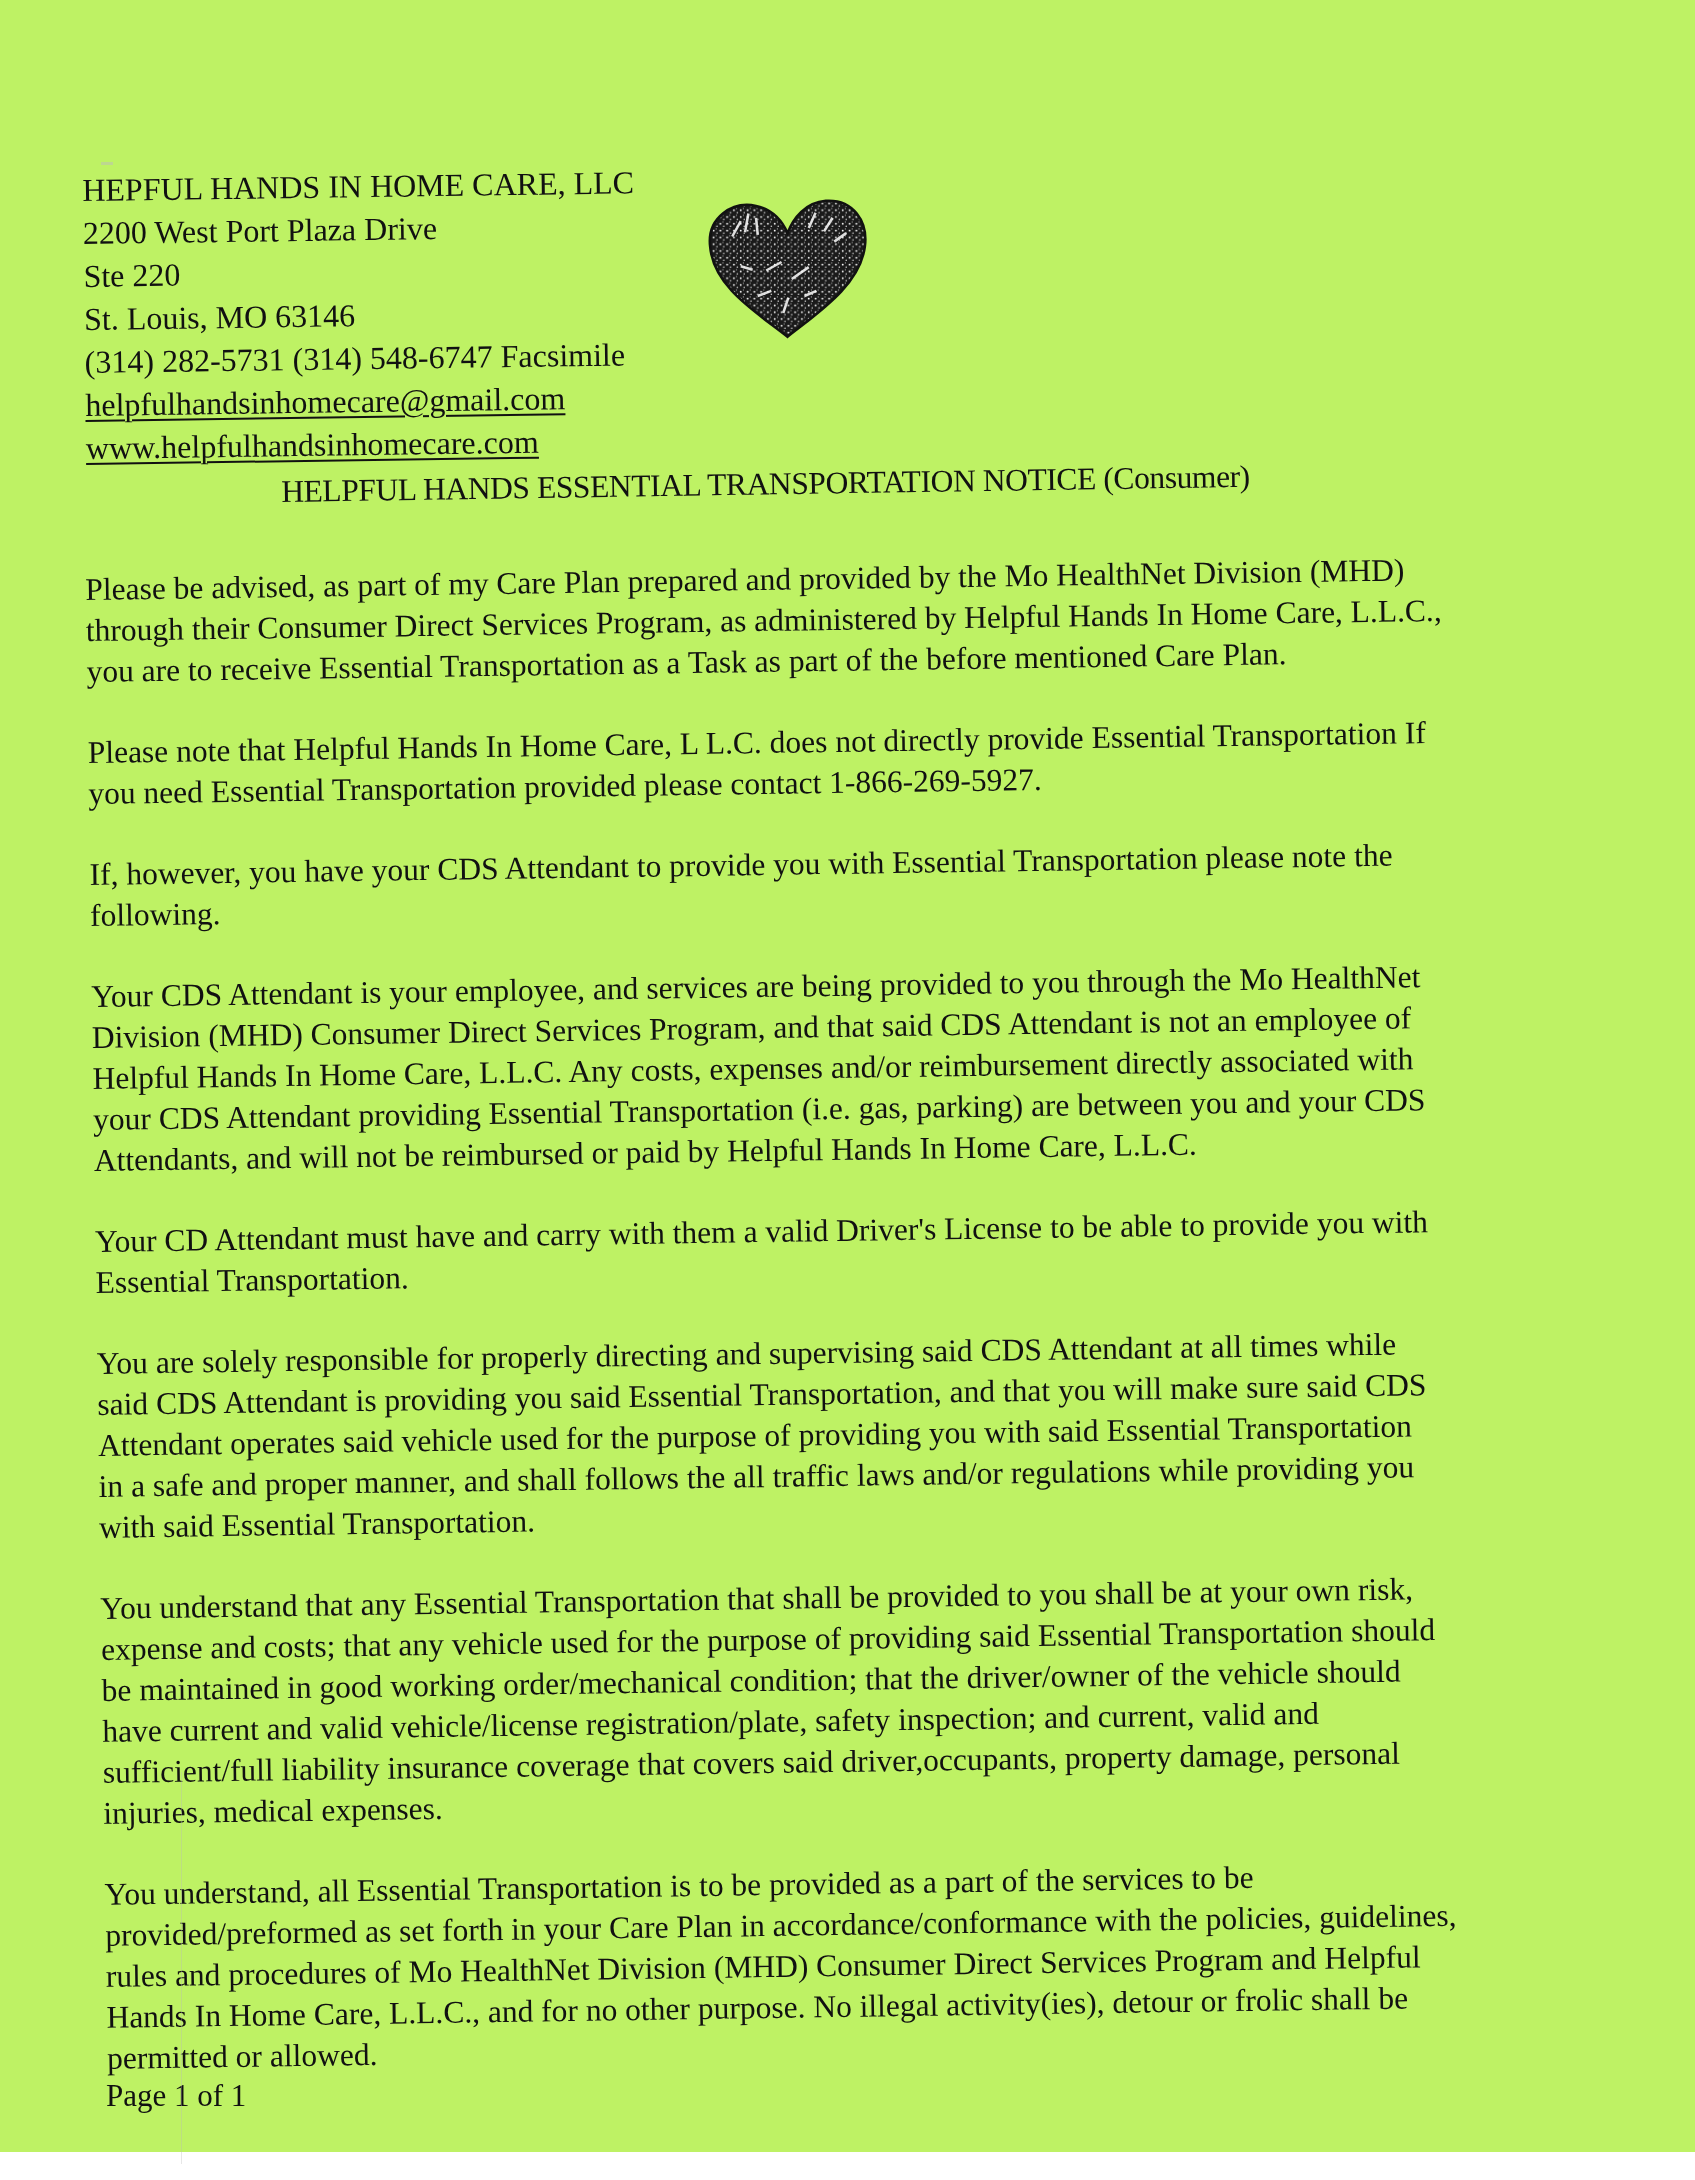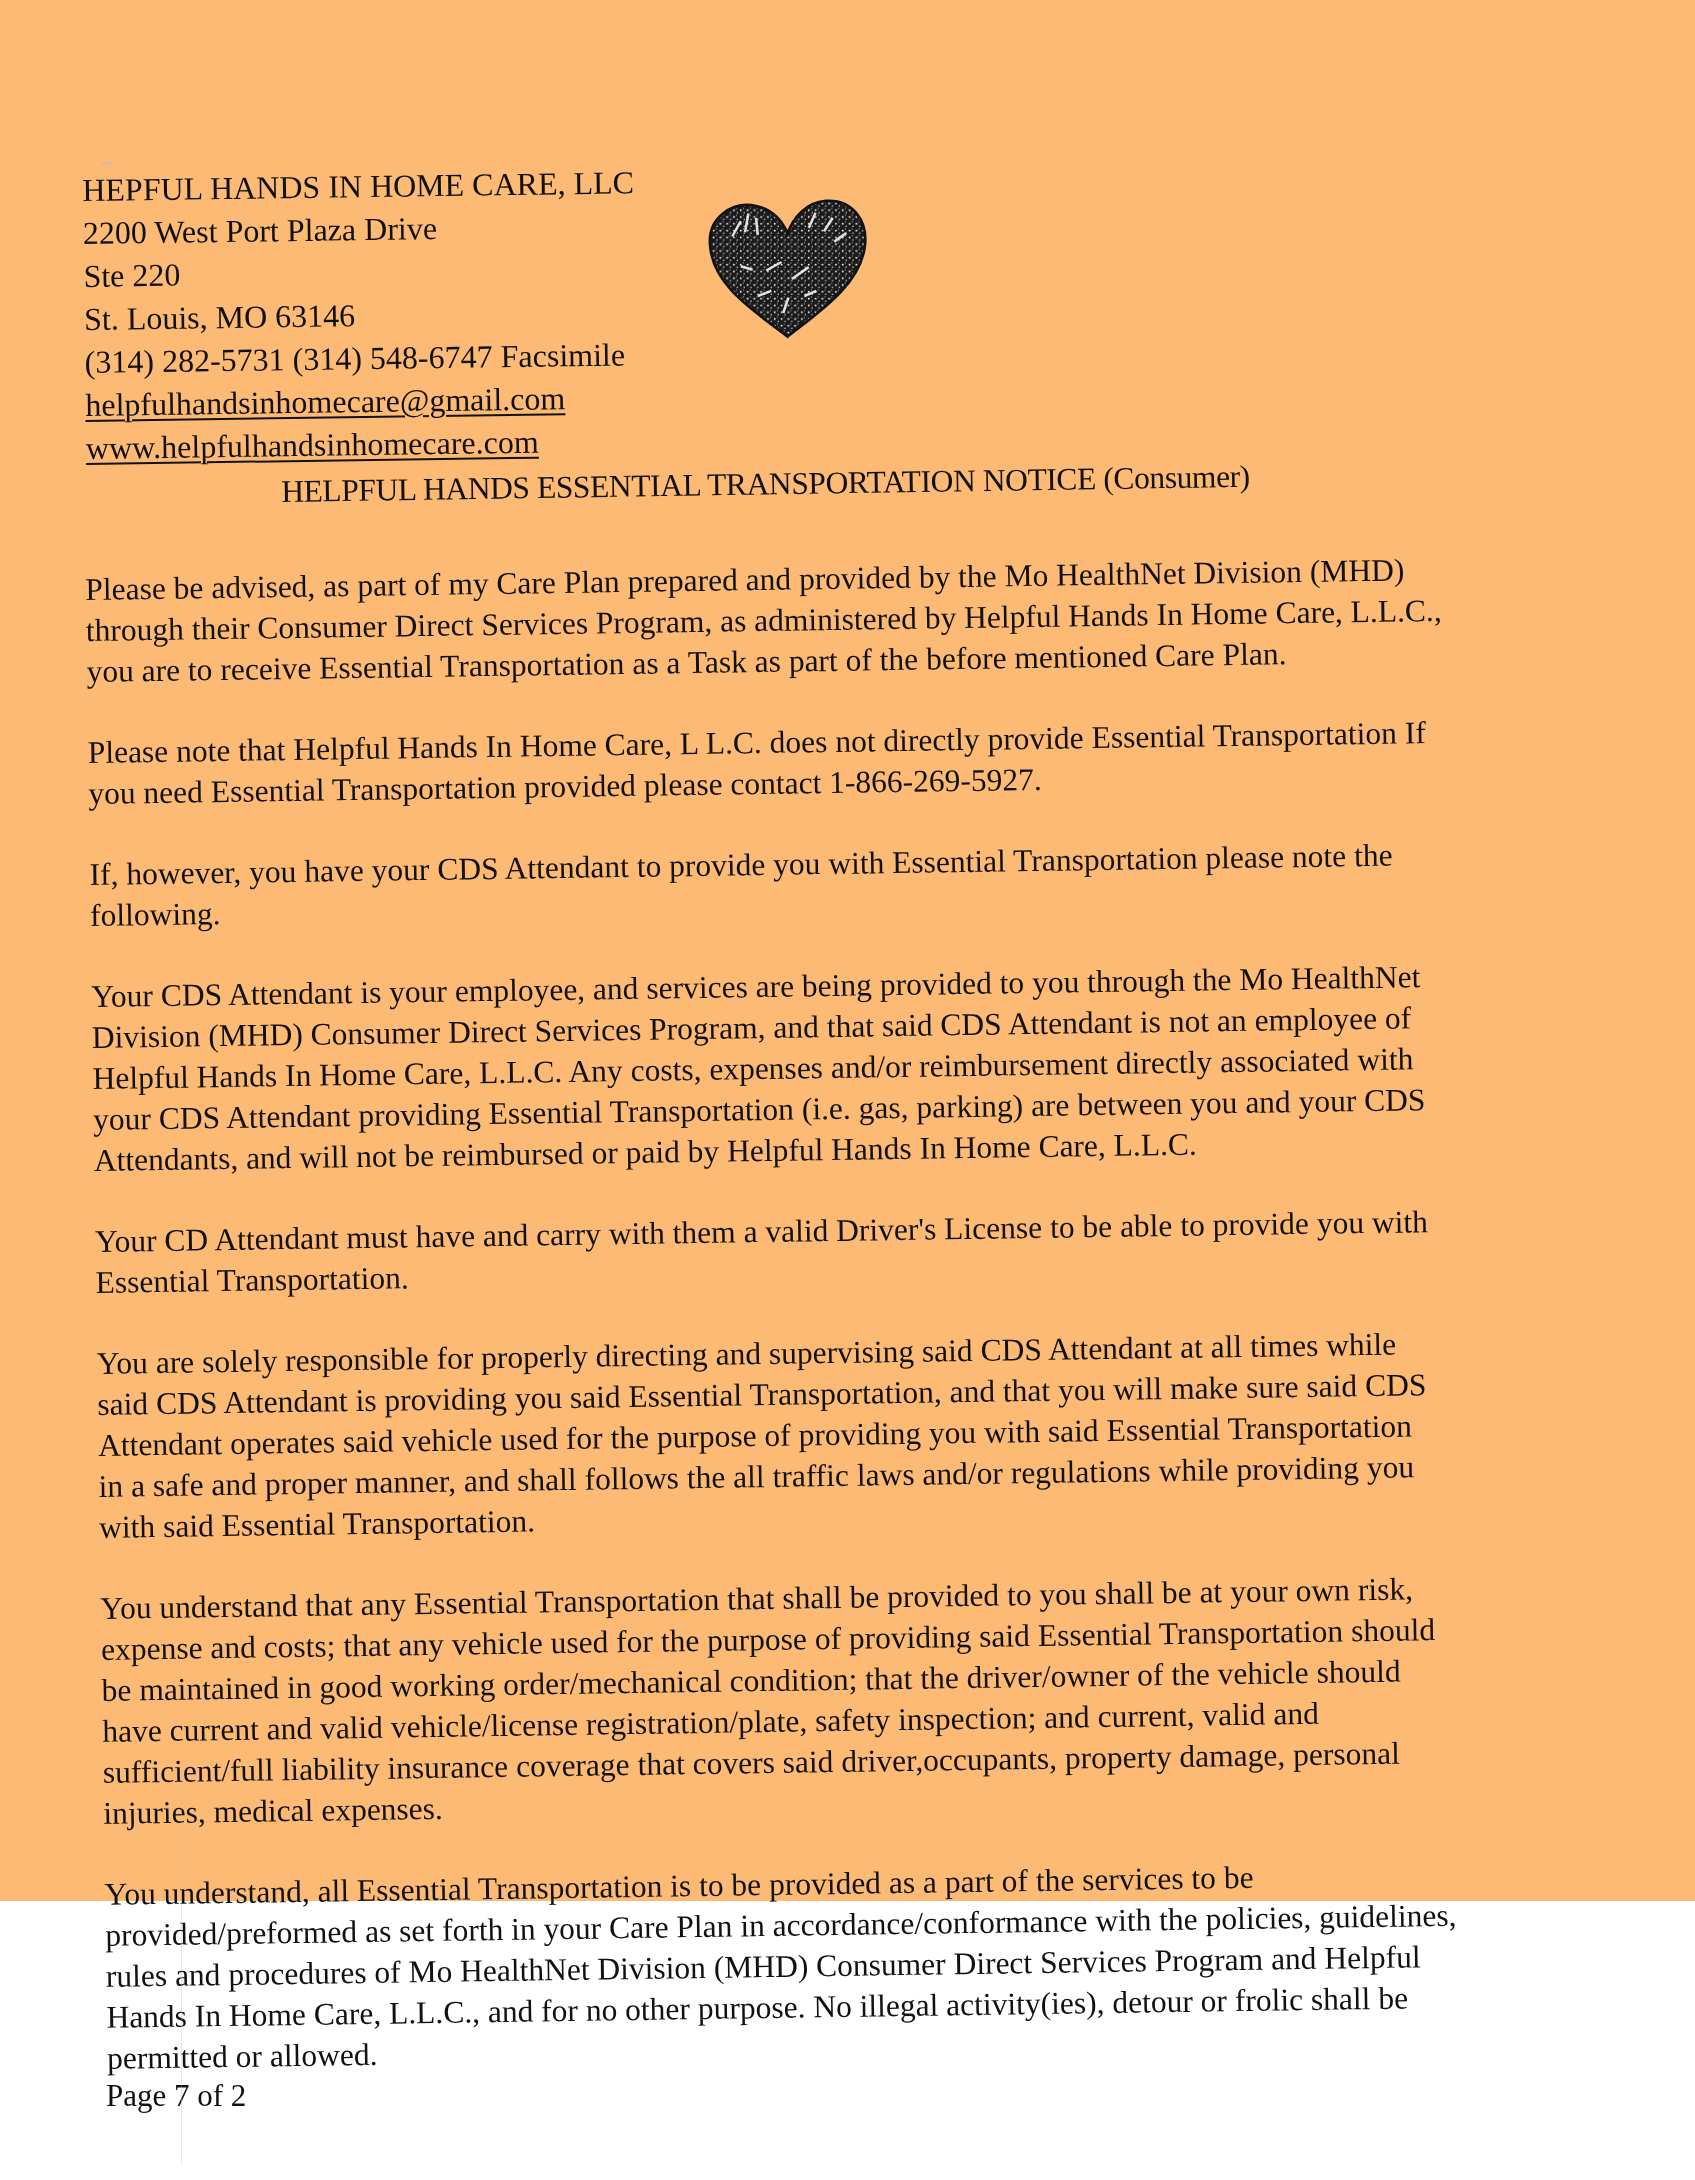--- a/index.html
+++ b/index.html
@@ -12,22 +12,22 @@
       height: 2181px;
       position: relative;
       overflow: hidden;
       font-family: "Liberation Serif", "DejaVu Serif", serif;
       color: #111111;
     }
     .page {
       position: absolute;
       left: 0; top: 0;
       width: 1696px;
-      height: 1901px;
-      background: #fdba74;
+      height: 2152px;
+      background: #bef264;
     }
     .letterhead {
       position: absolute;
       left: 82px;
       top: 169px;
       font-size: 32px;
       line-height: 43px;
       transform: rotate(-0.8deg);
       transform-origin: left top;
     }
@@ -162,18 +162,18 @@
     </p>
     <p class="para">
       <span class="line">You understand, all Essential Transportation is to be provided as a part of  the services to be</span>
       <span class="line">provided/preformed as set forth in your Care Plan in accordance/conformance with the policies, guidelines,</span>
       <span class="line">rules  and procedures of Mo HealthNet Division (MHD) Consumer Direct Services Program and Helpful</span>
       <span class="line">Hands In Home Care, L.L.C., and for no other purpose. No illegal activity(ies), detour or frolic shall be</span>
       <span class="line">permitted or allowed.</span>
     </p>
   </div>
 
-  <div class="footer">Page 7 of 2</div>
+  <div class="footer">Page 1 of 1</div>
 
   <div class="scan-mark" style="left:181px; top:1772px; width:0.9px; height:392px; opacity:0.35;"></div>
   <div class="scan-mark" style="left:101px; top:162px; width:12px; height:2.6px; opacity:0.5;"></div>
 </div>
 
 
 </body></html>

